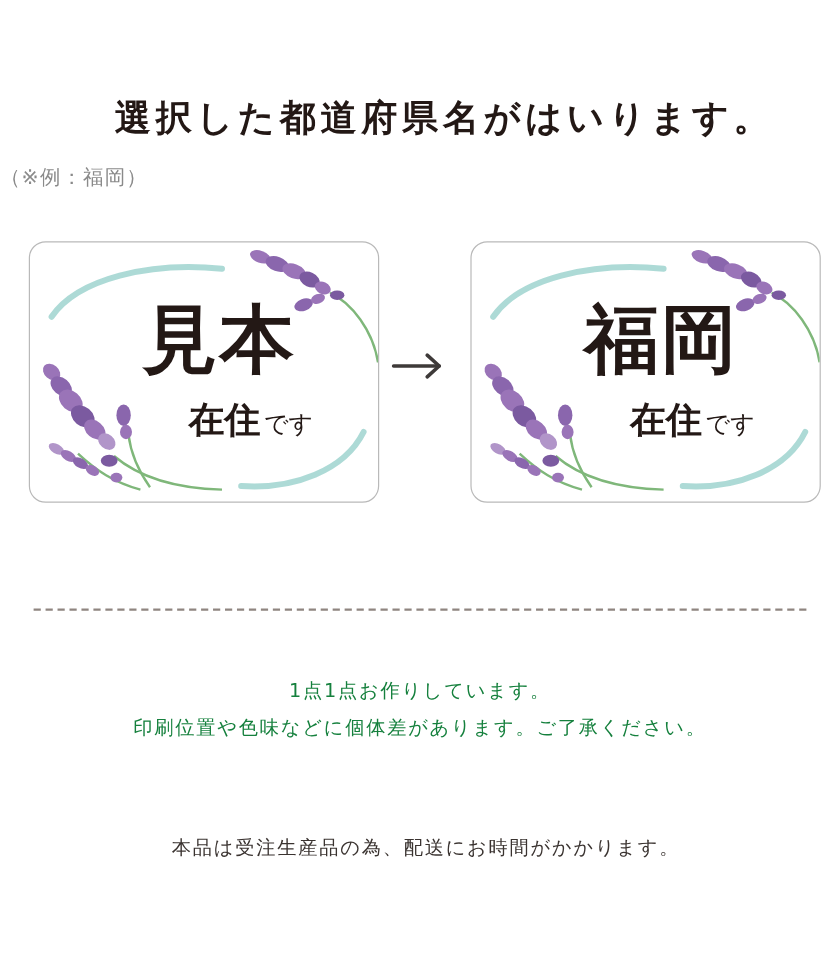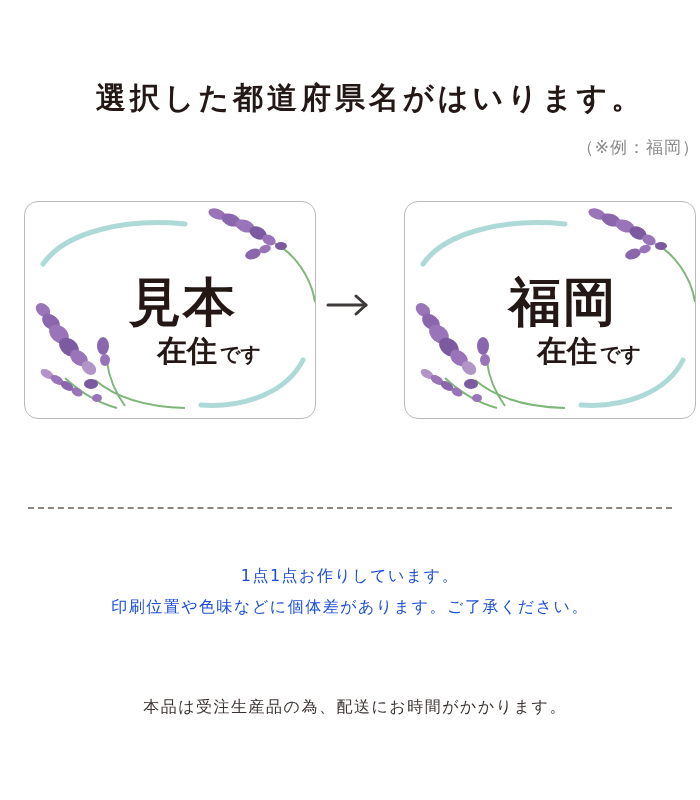--- a/index.html
+++ b/index.html
@@ -7,55 +7,54 @@
     body { position: relative; font-family: "DejaVu Sans", sans-serif; color: #231815; }
 
     .title {
       position: absolute; left: 0; top: 78px; width: 700px;
       text-align: center; font-size: 30px; font-weight: bold; letter-spacing: 4px;
       color: #231815;
       padding-left: 41px;
     }
     .subtitle {
       position: absolute; left: 0; top: 136px; width: 700px;
-      text-align: right; font-size: 17px; color: #8a8a8a; letter-spacing: 1px;
+      text-align: left; font-size: 17px; color: #8a8a8a; letter-spacing: 1px;
     }
 
     .card {
       position: absolute; top: 201px; width: 292px; height: 218px;
       border: 1.5px solid #b9b9b9; border-radius: 14px; background: #fff; overflow: hidden;
     }
     .card.c1 { left: 24px; }
-    .card.c2 { left: 404px; padding-left: 12px; }
+    .card.c2 { left: 392px; padding-left: 12px; }
     .card svg.deco { position: absolute; left: 0; top: 0; }
 
     .main-text {
       position: absolute; left: 78px; top: 50px; width: 160px;
-      font-size: 52px; font-weight: bold; color: #231815; line-height: 1; letter-spacing: 2px;
+      font-size: 62px; font-weight: bold; color: #231815; line-height: 1; letter-spacing: 2px;
       text-align: center;
-      margin-top: 24px;
     }
     .sub-text {
       position: absolute; left: 132px; top: 134px;
       font-size: 30px; font-weight: bold; color: #231815; line-height: 1; white-space: nowrap;
     }
-    .sub-text .small { font-size: 20px; font-weight: bold; margin-left: 3px; }
+    .sub-text .small { font-size: 20px; font-weight: normal; margin-left: 3px; }
 
     .arrow {
       position: absolute; left: 326px; top: 290px; width: 44px; height: 30px;
     }
 
     .divider {
       position: absolute; left: 28px; top: 507px; width: 644px; height: 0;
       border-top: 2px dashed #8f8580;
     }
 
     .note {
       position: absolute; left: 0; width: 700px; text-align: center;
-      font-size: 16px; color: #1d4ed8; letter-spacing: 1.5px;
+      font-size: 16px; color: #15803d; letter-spacing: 1.5px;
     }
     .note.n1 { top: 566px; }
     .note.n2 { top: 597px; text-align: center; }
     .note.n3 { top: 697px; color: #3a3330; padding-left: 10px; }
   </style>
 </head>
 <body>
 
 <div class="title">選択した都道府県名がはいります。</div>
 <div class="subtitle">（※例：福岡）</div>

